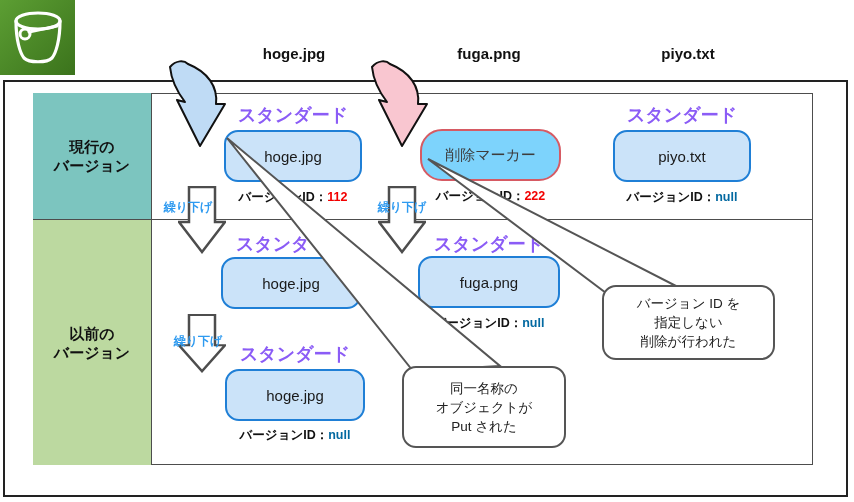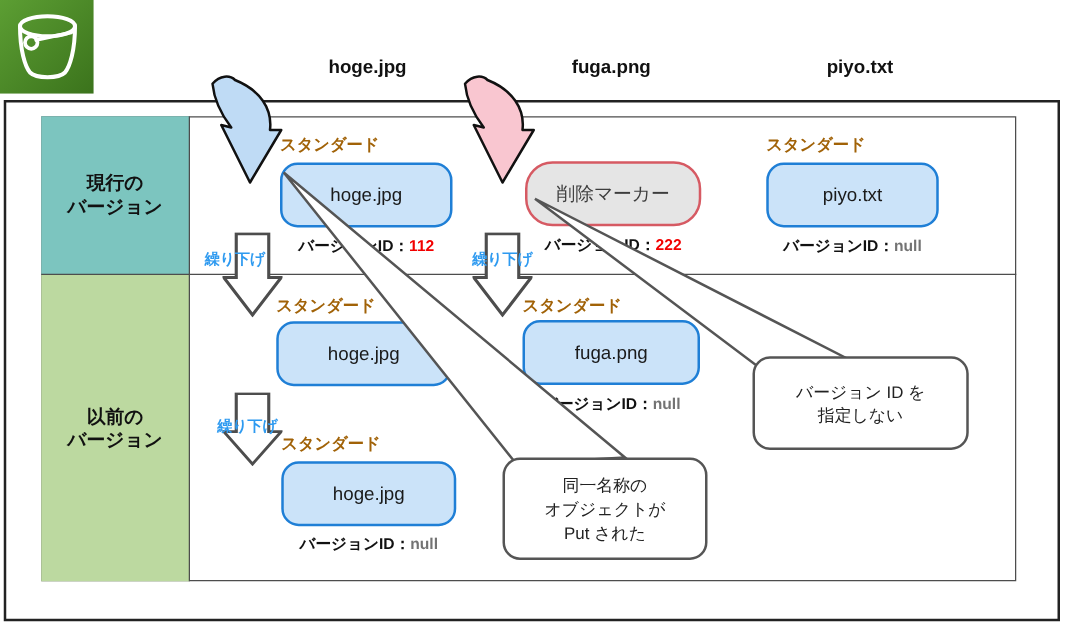--- a/index.html
+++ b/index.html
@@ -13,27 +13,27 @@
   
   .outer-frame{left:3px;top:80px;width:845px;height:417px;border:2px solid #222;z-index:1;}
   .table-frame{left:33px;top:93px;width:780px;height:372px;border:1.5px solid #4d4d4d;z-index:2;}
   .divider{left:33px;top:219px;width:780px;height:0;border-top:1.5px solid #4d4d4d;z-index:3;}
   .cell{left:33px;width:119px;border-right:1.5px solid #4d4d4d;z-index:3;
         display:flex;flex-direction:column;align-items:center;justify-content:center;
         font-weight:bold;font-size:15px;color:#111;line-height:19px;}
   .cell.teal{top:93px;height:127px;background:#7cc5bf;border-bottom:1.5px solid #4d4d4d;text-align:right;}
   .cell.green{top:220px;height:245px;background:#bcd9a0;}
   
-  .tier{font-size:13px;font-weight:bold;color:#a16207;height:17px;line-height:17px;z-index:10;}
+  .tier{font-size:18px;font-weight:bold;color:#8b5cf6;text-align:center;height:17px;line-height:17px;z-index:10;}
   .obj{height:52px;border-radius:14px;border:2.5px solid #1f7fd6;background:#cbe3f9;
        display:flex;align-items:center;justify-content:center;font-size:15px;color:#1a1a1a;z-index:10;}
-  .obj.delete{border-color:#d65a63;background:#e5e5e5;color:#3d3d3d;border-radius:22px;}
+  .obj.delete{border-color:#d65a63;background:#7dd3fc;color:#3d3d3d;border-radius:22px;}
   .vid{font-size:12.5px;font-weight:bold;color:#111;text-align:center;height:16px;line-height:16px;z-index:10;white-space:nowrap;}
   .vid .val-red{color:#f20000;}
-  .vid .val-black{color:#737373;}
+  .vid .val-black{color:#0369a1;}
   
   .demote{z-index:20;}
   .demote-label{font-size:12px;font-weight:bold;color:#2e9af0;width:60px;text-align:center;z-index:25;white-space:nowrap;}
   
   .swoosh{z-index:60;}
   
   .tails{left:0;top:0;width:854px;height:502px;z-index:40;pointer-events:none;}
   .bubble{background:#fff;border:2.5px solid #555;border-radius:14px;z-index:50;
           display:flex;flex-direction:column;align-items:center;justify-content:center;
           font-size:13.5px;color:#222;line-height:19px;text-align:right;}
@@ -127,20 +127,21 @@
   </svg>
 
   <div class="abs bubble" style="left:402px;top:366px;width:164px;height:82px">
     <div>同一名称の</div>
     <div>オブジェクトが</div>
     <div>Put された</div>
   </div>
   <div class="abs bubble" style="left:602px;top:285px;width:173px;height:75px">
     <div>バージョン ID を</div>
     <div>指定しない</div>
+    <div>削除が行われた</div>
   </div>
 
   <svg class="abs swoosh" style="left:166px;top:59px" width="66" height="92" viewBox="0 0 66 92">
     <path d="M4,8 C10,1 18,1 22,5 C42,13 52,28 50,45 L59,45 L34,87 L11,41 L19,43 C9,30 5,18 4,8 Z" fill="#bfdbf5" stroke="#111" stroke-width="2" stroke-linejoin="round"></path>
   </svg>
   <svg class="abs swoosh" style="left:368px;top:59px" width="66" height="92" viewBox="0 0 66 92">
     <path d="M4,8 C10,1 18,1 22,5 C42,13 52,28 50,45 L59,45 L34,87 L11,41 L19,43 C9,30 5,18 4,8 Z" fill="#f9c6d0" stroke="#111" stroke-width="2" stroke-linejoin="round"></path>
   </svg>
 
 </div>

